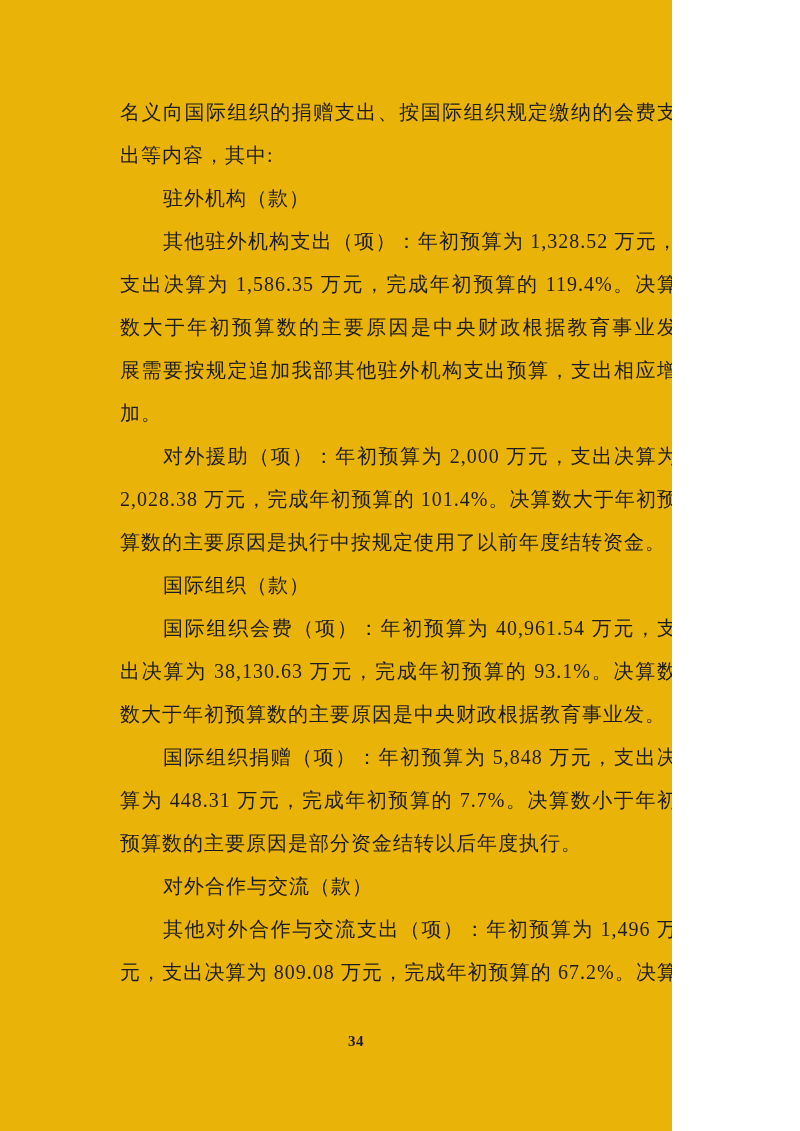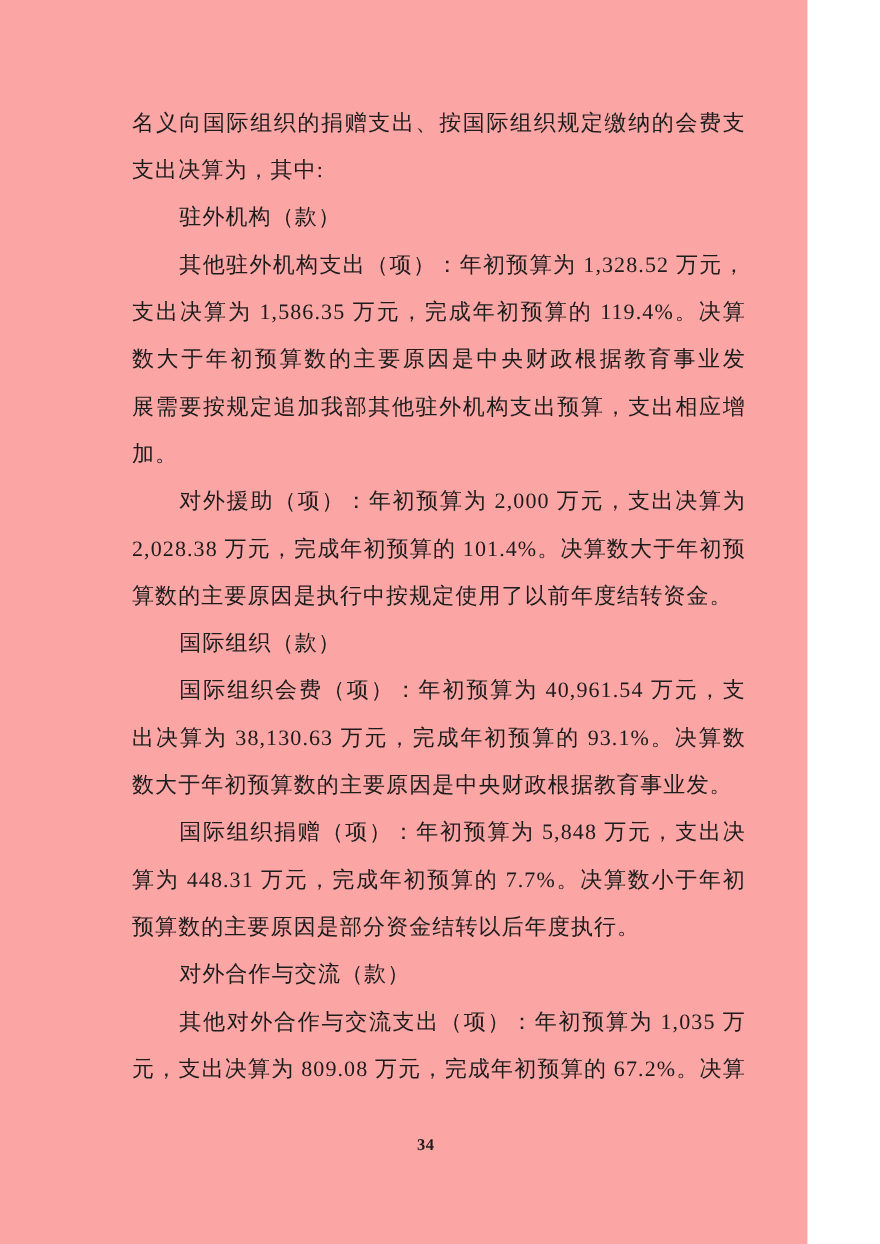--- a/index.html
+++ b/index.html
@@ -2,23 +2,23 @@
 <html><head>
 <meta charset="utf-8">
 <style>
   html, body {
     margin: 0;
     padding: 0;
     background: #ffffff;
   }
   .doc-page {
     position: relative;
-    width: 734px;
+    width: 672px;
     height: 1131px;
-    background: #fca5a5;
+    background: #eab308;
     color: #1c1c1c;
     font-family: "Liberation Serif", "DejaVu Serif", serif;
     overflow: hidden;
   }
   .text-block {
     position: absolute;
     left: 120px;
     top: 91px;
     width: 558px;
   }
@@ -54,35 +54,35 @@
     color: #1c1c1c;
     padding-left: 20px;
   }
 </style>
 </head>
 <body>
 
 <div class="doc-page">
   <div class="text-block">
     <p class="ln j">名义向国际组织的捐赠支出、按国际组织规定缴纳的会费支</p>
-    <p class="ln">支出决算为，其中:</p>
+    <p class="ln">出等内容，其中:</p>
     <p class="ln i">驻外机构（款）</p>
     <p class="ln i j">其他驻外机构支出（项）：年初预算为 1,328.52 万元，</p>
     <p class="ln j">支出决算为 1,586.35 万元，完成年初预算的 119.4%。决算</p>
     <p class="ln j">数大于年初预算数的主要原因是中央财政根据教育事业发</p>
     <p class="ln j">展需要按规定追加我部其他驻外机构支出预算，支出相应增</p>
     <p class="ln">加。</p>
     <p class="ln i j">对外援助（项）：年初预算为 2,000 万元，支出决算为</p>
     <p class="ln j">2,028.38 万元，完成年初预算的 101.4%。决算数大于年初预</p>
     <p class="ln">算数的主要原因是执行中按规定使用了以前年度结转资金。</p>
     <p class="ln i">国际组织（款）</p>
     <p class="ln i j">国际组织会费（项）：年初预算为 40,961.54 万元，支</p>
     <p class="ln j">出决算为 38,130.63 万元，完成年初预算的 93.1%。决算数</p>
     <p class="ln">数大于年初预算数的主要原因是中央财政根据教育事业发。</p>
     <p class="ln i j">国际组织捐赠（项）：年初预算为 5,848 万元，支出决</p>
     <p class="ln j">算为 448.31 万元，完成年初预算的 7.7%。决算数小于年初</p>
     <p class="ln">预算数的主要原因是部分资金结转以后年度执行。</p>
     <p class="ln i">对外合作与交流（款）</p>
-    <p class="ln i j">其他对外合作与交流支出（项）：年初预算为 1,035 万</p>
+    <p class="ln i j">其他对外合作与交流支出（项）：年初预算为 1,496 万</p>
     <p class="ln j">元，支出决算为 809.08 万元，完成年初预算的 67.2%。决算</p>
   </div>
   <div class="page-number">34</div>
 </div>
 
 </body></html>

